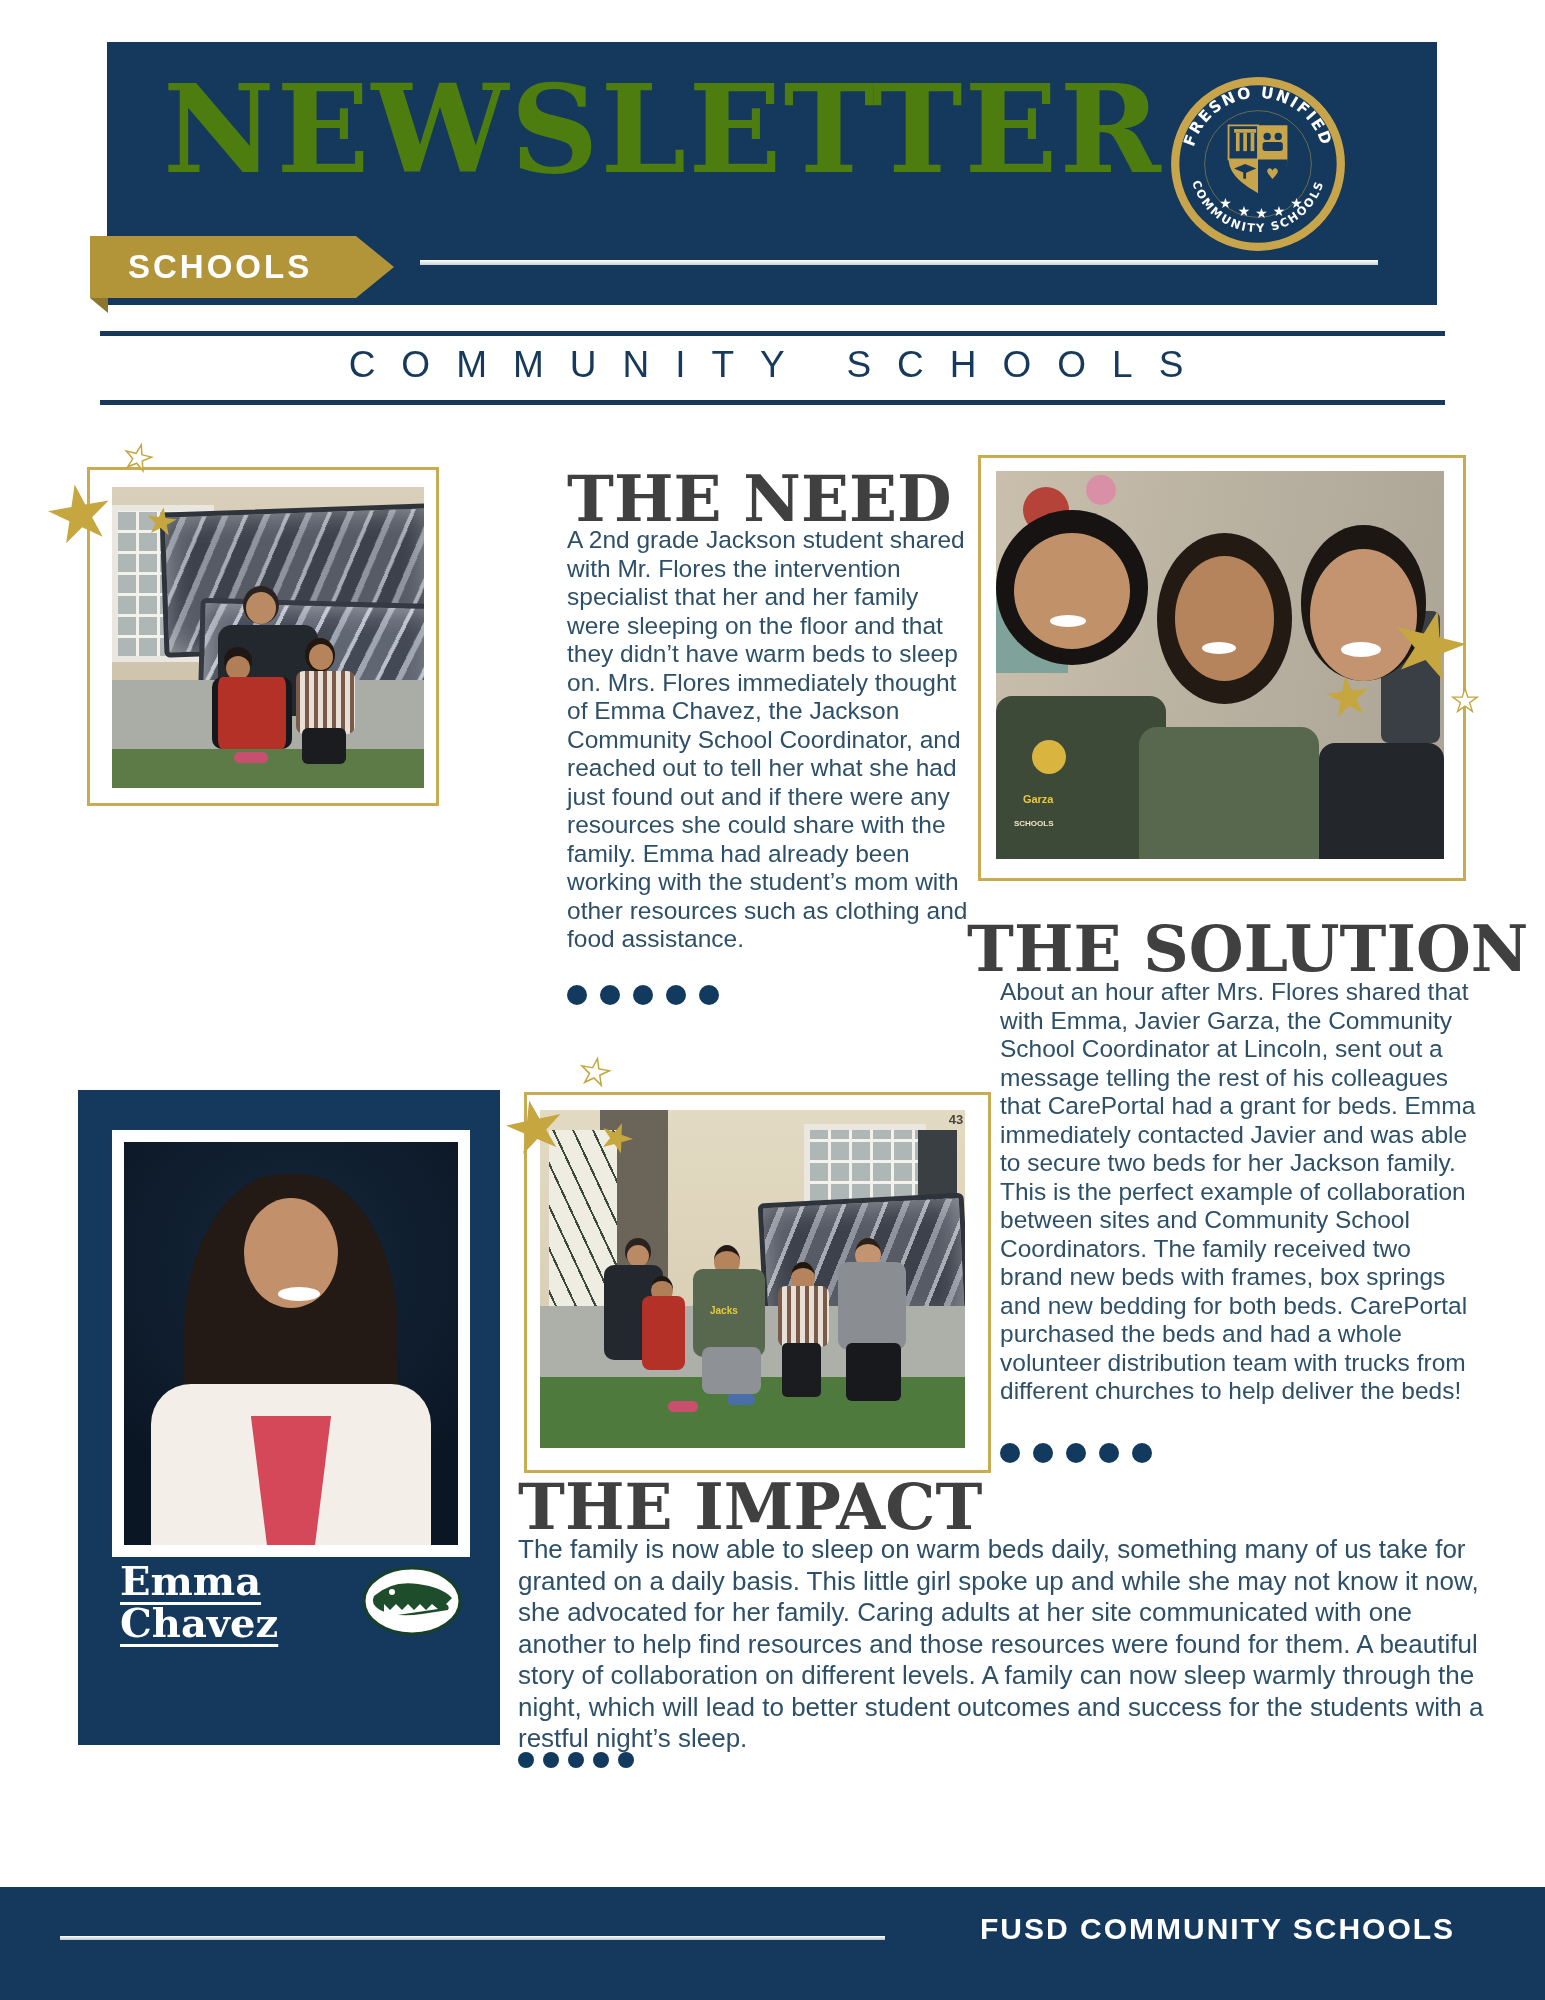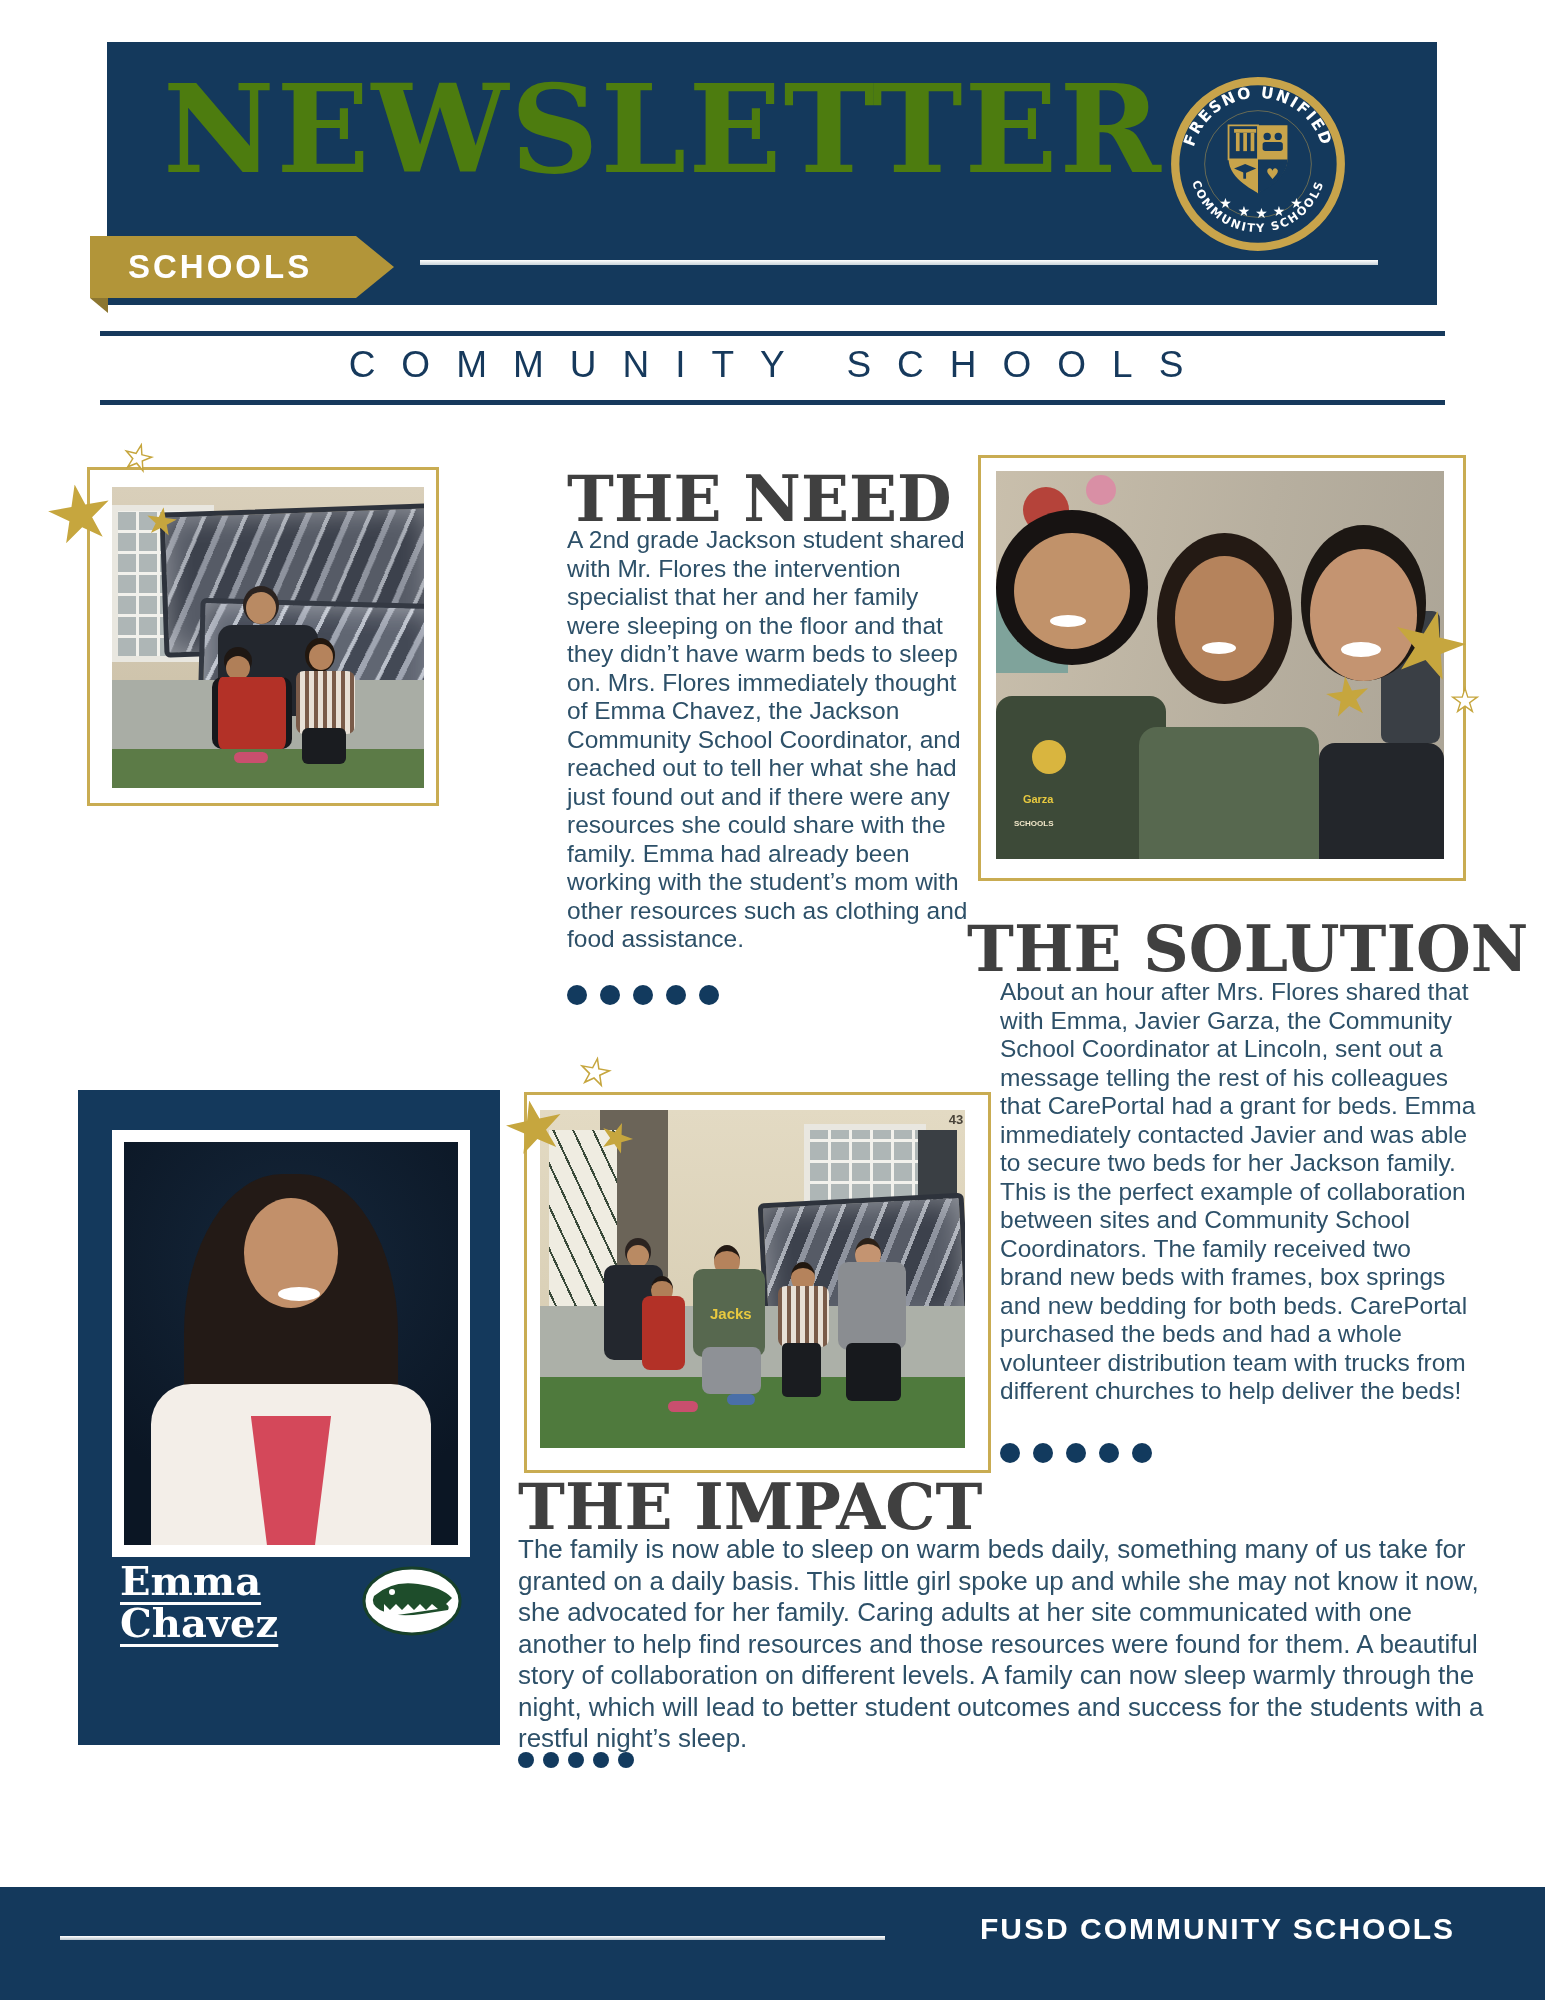--- a/index.html
+++ b/index.html
@@ -225,21 +225,21 @@
     <div class="abs marble" style="left:52%;top:26%;width:46%;height:36%;transform:rotate(-3deg);"></div>
     <div class="abs" style="left:0;bottom:20%;width:100%;height:22%;background:#ACB0A8;"></div>
     <div class="abs" style="left:0;bottom:0;width:100%;height:21%;background:#4F7A3D;"></div>
     <div class="abs head" style="left:20%;top:38%;width:26px;height:28px;background:#2B2320;"></div>
     <div class="abs head" style="left:20.5%;top:40%;width:22px;height:22px;background:#B98A63;"></div>
     <div class="abs" style="left:15%;top:46%;width:14%;height:28%;background:#23272E;border-radius:10px;"></div>
     <div class="abs head" style="left:26%;top:49%;width:22px;height:22px;background:#B07F58;border-top:5px solid #1E1713;"></div>
     <div class="abs" style="left:24%;top:55%;width:10%;height:22%;background:#B33127;border-radius:8px;"></div>
     <div class="abs head" style="left:41%;top:40%;width:26px;height:26px;background:#B5835C;border-top:6px solid #241A14;"></div>
     <div class="abs" style="left:36%;top:47%;width:17%;height:26%;background:#57684F;border-radius:10px;"></div>
-    <div class="abs tinytxt" style="left:40%;top:58%;font-size:15px;text-align:center;">Jacks</div>
+    <div class="abs tinytxt" style="left:40%;top:58%;font-size:10px;text-align:center;">Jacks</div>
     <div class="abs" style="left:38%;top:70%;width:14%;height:14%;background:#8E9196;border-radius:8px;"></div>
     <div class="abs" style="left:44%;top:84%;width:28px;height:11px;background:#4A6FA8;border-radius:6px;"></div>
     <div class="abs head" style="left:59%;top:45%;width:24px;height:24px;background:#B5835C;border-top:6px solid #21170F;"></div>
     <div class="abs stripes" style="left:56%;top:52%;width:12%;height:18%;border-radius:8px;"></div>
     <div class="abs" style="left:57%;top:69%;width:9%;height:16%;background:#1A1C20;border-radius:5px;"></div>
     <div class="abs head" style="left:74%;top:38%;width:26px;height:26px;background:#C49471;border-top:6px solid #2B2118;"></div>
     <div class="abs" style="left:70%;top:45%;width:16%;height:26%;background:#8A8D91;border-radius:10px;"></div>
     <div class="abs" style="left:72%;top:69%;width:13%;height:17%;background:#17191D;border-radius:6px;"></div>
     <div class="abs" style="left:30%;top:86%;width:30px;height:11px;background:#C94F6E;border-radius:6px;"></div>
   </div>

